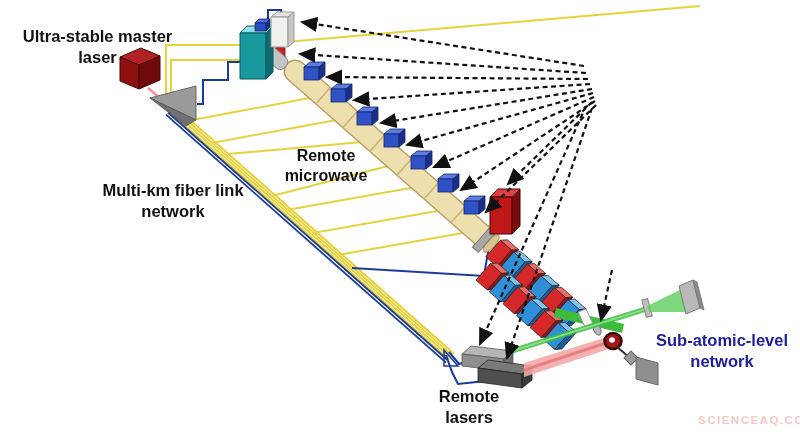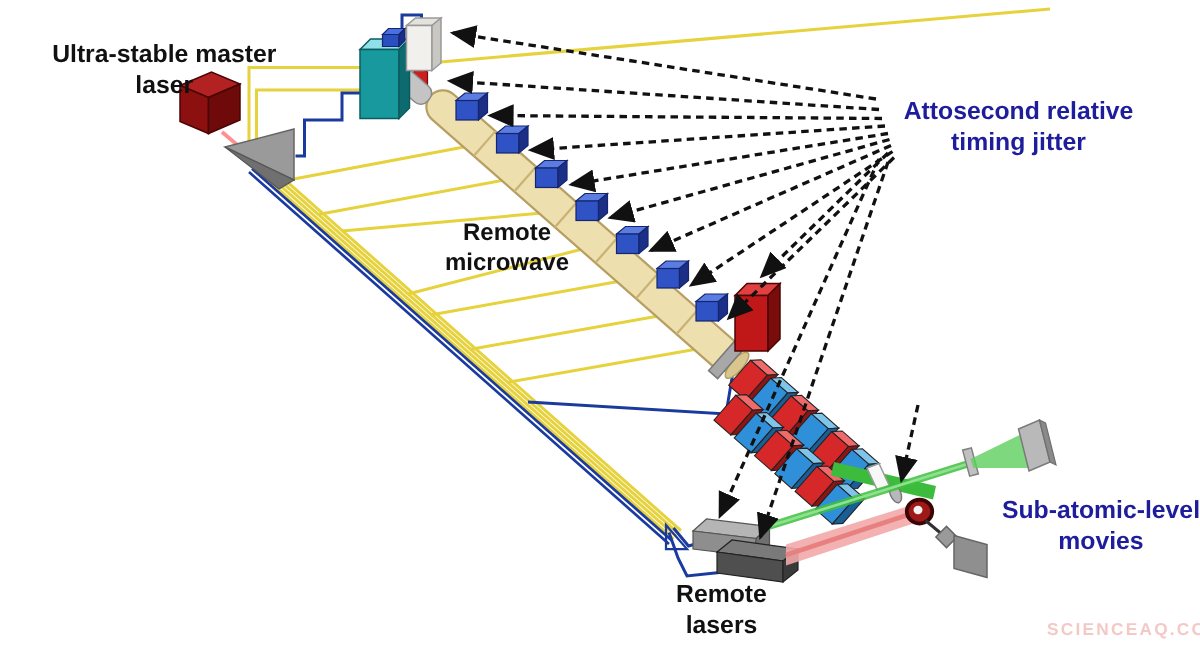--- a/index.html
+++ b/index.html
@@ -1,20 +1,20 @@
 <!DOCTYPE html>
 <html><head>
 <meta charset="utf-8">
 <style>
   html,body{margin:0;padding:0;background:#fff;}
   .stage{position:relative;width:800px;height:434px;background:#ffffff;overflow:hidden;
          font-family:"Liberation Sans",sans-serif;}
   .stage svg{position:absolute;left:0;top:0;}
   .lbl{position:absolute;font-weight:bold;text-align:center;white-space:pre-line;
-       line-height:1.25;color:#111;font-size:16.5px;margin-left:12px;}
+       line-height:1.25;color:#111;font-size:16.5px;}
   .lbl.blue{color:#1e1e9c;}
   .watermark{position:absolute;font-weight:bold;font-size:11.5px;letter-spacing:1.5px;
        color:#f3c9c6;}
 </style>
 </head>
 <body>
 
 <div class="stage">
 <svg width="800" height="434" viewBox="0 0 800 434">
   <defs>
@@ -245,22 +245,22 @@
     <line x1="596" y1="105" x2="486" y2="212" marker-end="url(#ah)"></line>
     <line x1="592" y1="102" x2="508" y2="184" marker-end="url(#ah)"></line>
     <line x1="586" y1="106" x2="480" y2="344" marker-end="url(#ah)"></line>
     <line x1="592" y1="108" x2="507" y2="358" marker-end="url(#ah)"></line>
     <line x1="612" y1="270" x2="601" y2="320" marker-end="url(#ah)"></line>
   </g>
 </svg>
 
   <div class="lbl" style="left:15px;top:26px;width:165px;">Ultra-stable master
 laser</div>
+  <div class="lbl" style="left:98px;top:180px;width:150px;">Multi-km fiber link
+network</div>
   <div class="lbl" style="left:276px;top:146px;width:100px;font-size:16px;">Remote
 microwave</div>
-  <div class="lbl blue" style="left:582px;top:64px;width:170px;">Attosecond relative
-timing jitter</div>
   <div class="lbl blue" style="left:648px;top:330px;width:148px;">Sub-atomic-level
-movies</div>
+network</div>
   <div class="lbl" style="left:424px;top:386px;width:90px;">Remote
 lasers</div>
   <div class="watermark" style="left:698px;top:414px;">SCIENCEAQ.COM</div>
 </div>
 
 </body></html>

